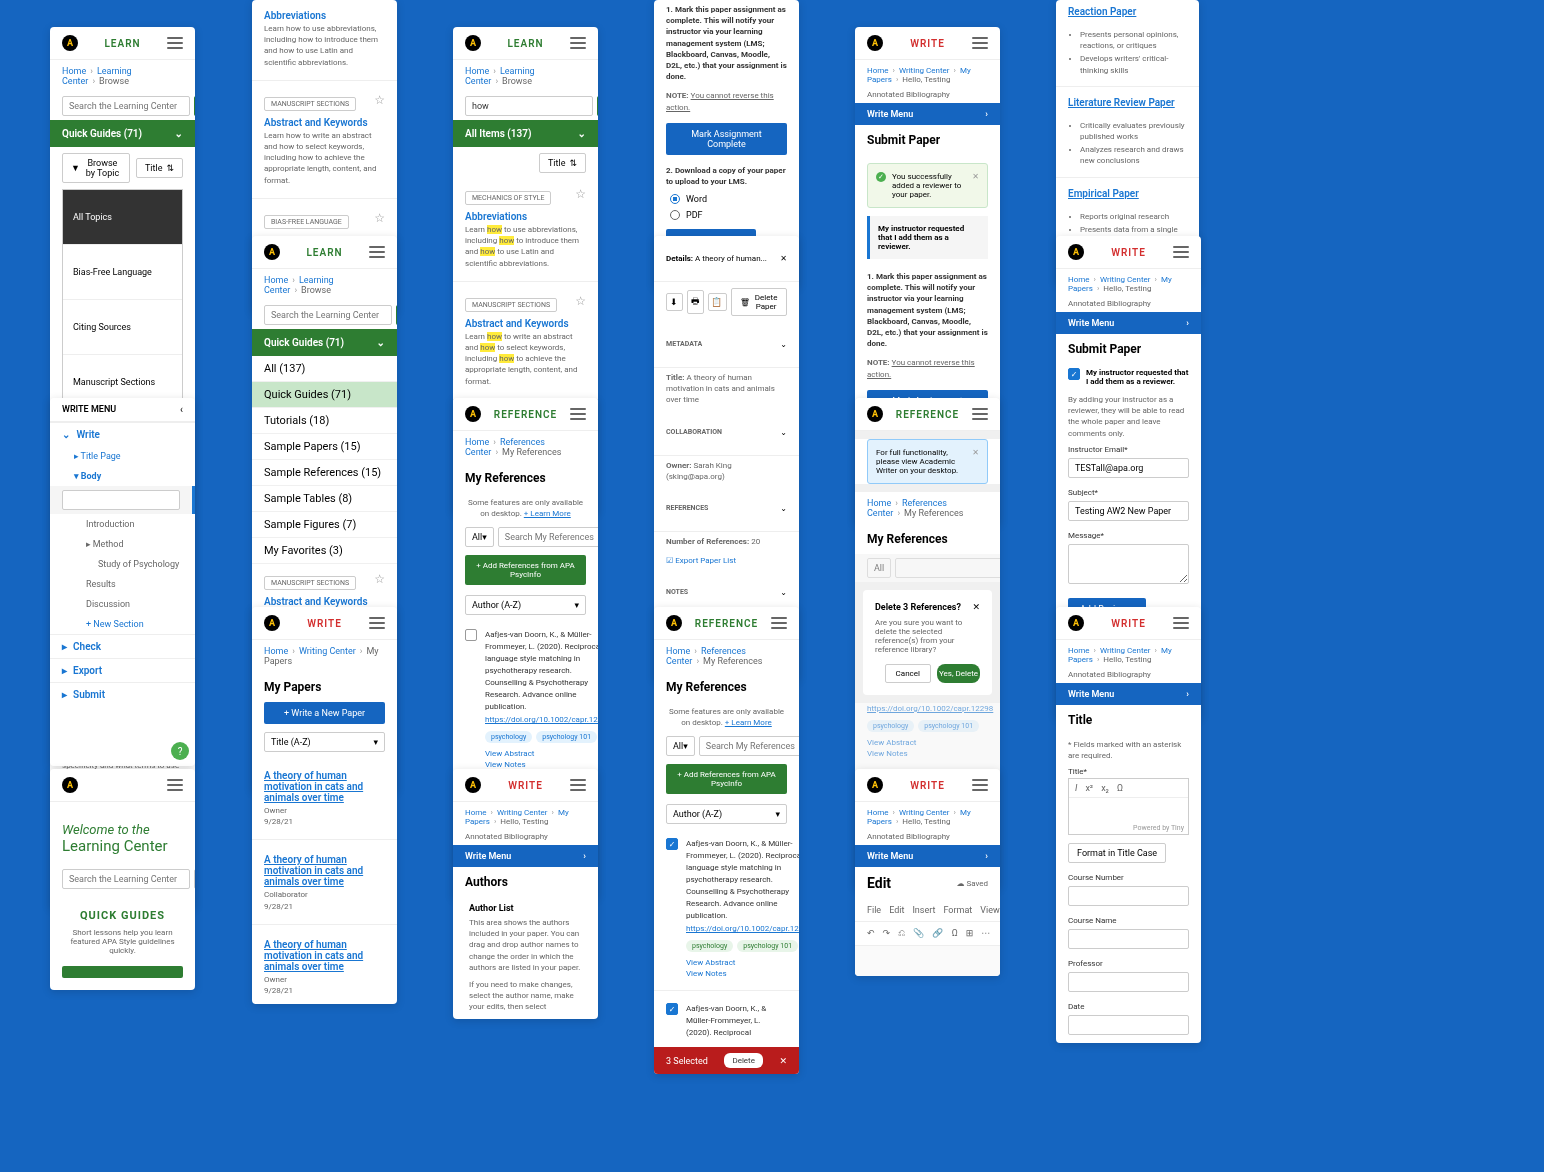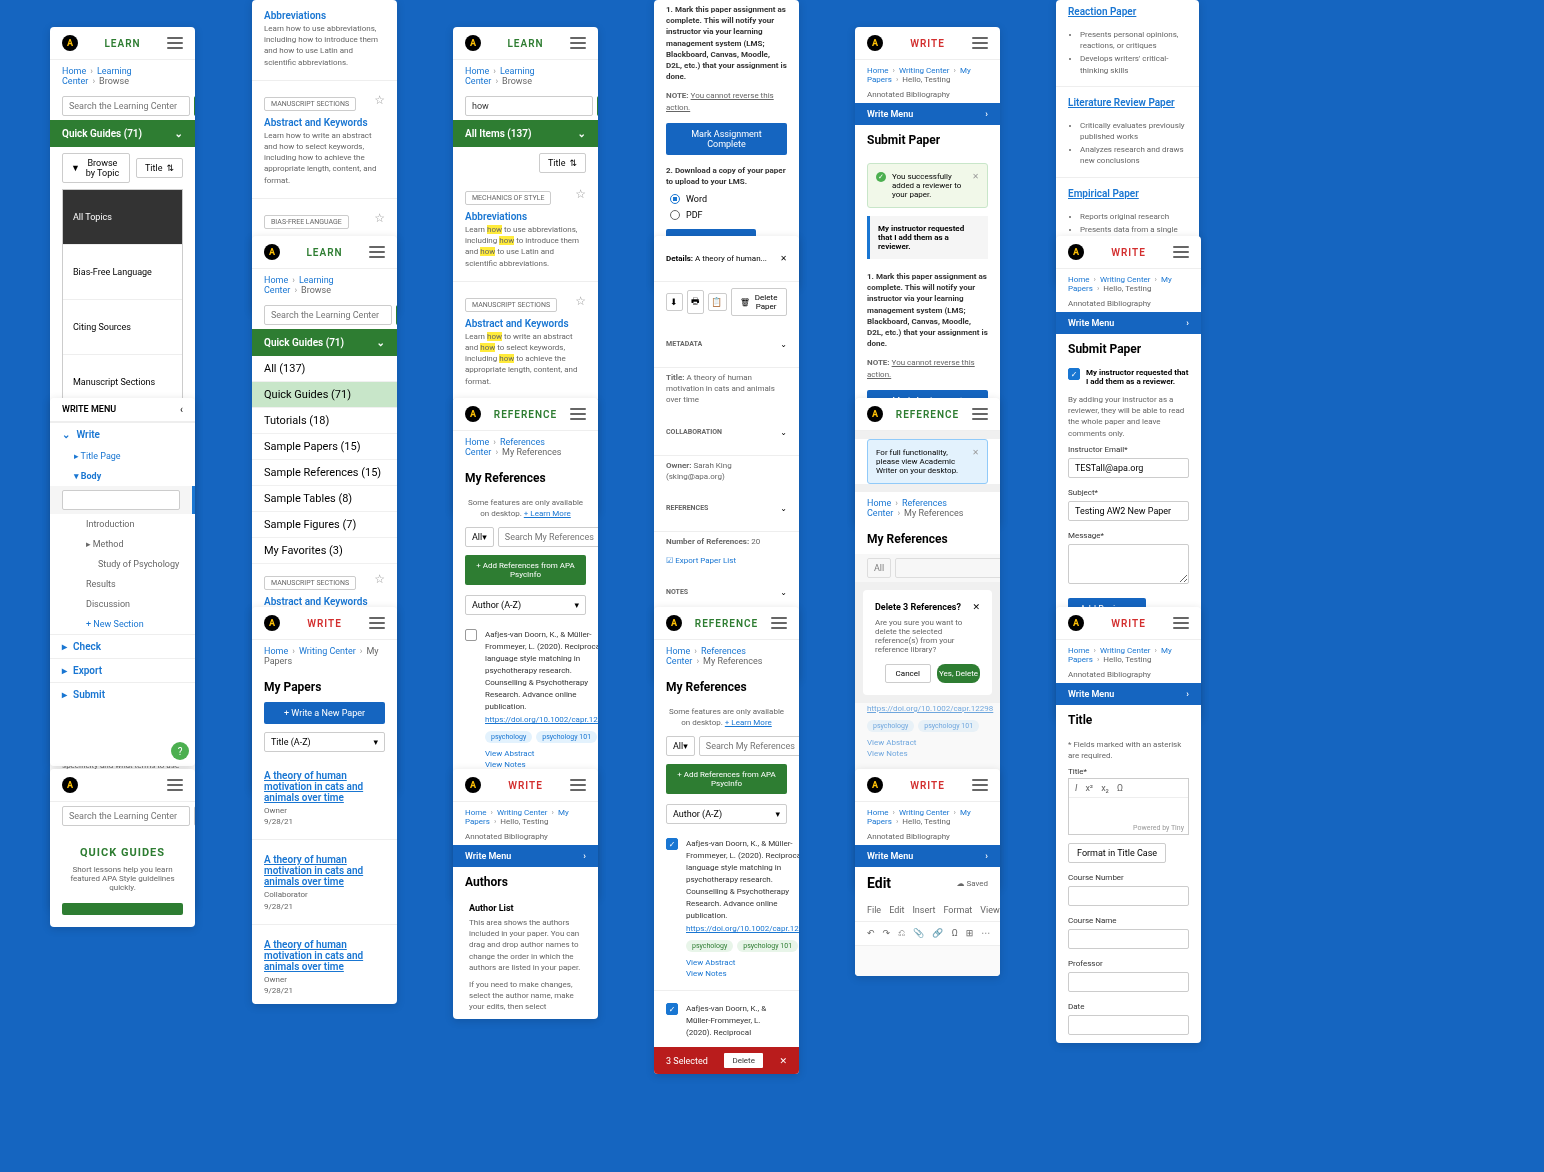--- a/index.html
+++ b/index.html
@@ -227,20 +227,24 @@
 <div class="card" style="left:50px;top:769px;width:145px">
 <div class="header">
       <div class="logo">A</div>
       <div></div>
       <div class="hamburger">
         <span></span>
         <span></span>
         <span></span>
       </div>
     </div>
+<div style="padding:20px 12px 10px">
+      <div style="color:#2e7d32;font-size:13px;font-style:italic">Welcome to the</div>
+      <div style="color:#2e7d32;font-size:15px;font-weight:400">Learning Center</div>
+    </div>
 <div class="search-row">
       <input class="search-input" placeholder="Search the Learning Center" style="">
       <button class="search-btn" style="background:#fff;color:#666;border:1px solid #ccc">🔍</button>
     </div>
 <div style="text-align:center;padding:16px 12px 8px">
       <div style="color:#2e7d32;font-weight:700;letter-spacing:1px;font-size:11px">QUICK GUIDES</div>
       <div style="font-size:8px;color:#666;margin-top:6px">Short lessons help you learn featured APA Style guidelines quickly.</div>
     </div>
 <div style="padding:0 12px 12px"><button style="width:100%;background:#2e7d32;color:#fff;border:none;padding:6px;border-radius:2px;font-size:9px"> </button></div>
 </div>
@@ -434,21 +438,21 @@
     </div>
 <hr>
 <div class="ref-item">
       <div class="checkbox checked">✓</div>
       <div>
         <div class="ref-text">Aafjes-van Doorn, K., &amp; Müller-Frommeyer, L. (2020). Reciprocal</div>
       </div>
     </div>
 <div class="dark-bar">
       <span>3 Selected</span>
-      <button style="background:#fff;color:#333;border:none;padding:3px 8px;font-size:8px;border-radius:1px">Delete</button>
+      <button style="background:#fff;color:#333;border:none;padding:3px 8px;font-size:8px;border-radius:6px">Delete</button>
       <span>✕</span>
     </div>
 </div>
 
 <div class="card" style="left:855px;top:27px;width:145px">
 <div class="header">
       <div class="logo">A</div>
       <div class="header-title lt-write">WRITE</div>
       <div class="hamburger">
         <span></span>

